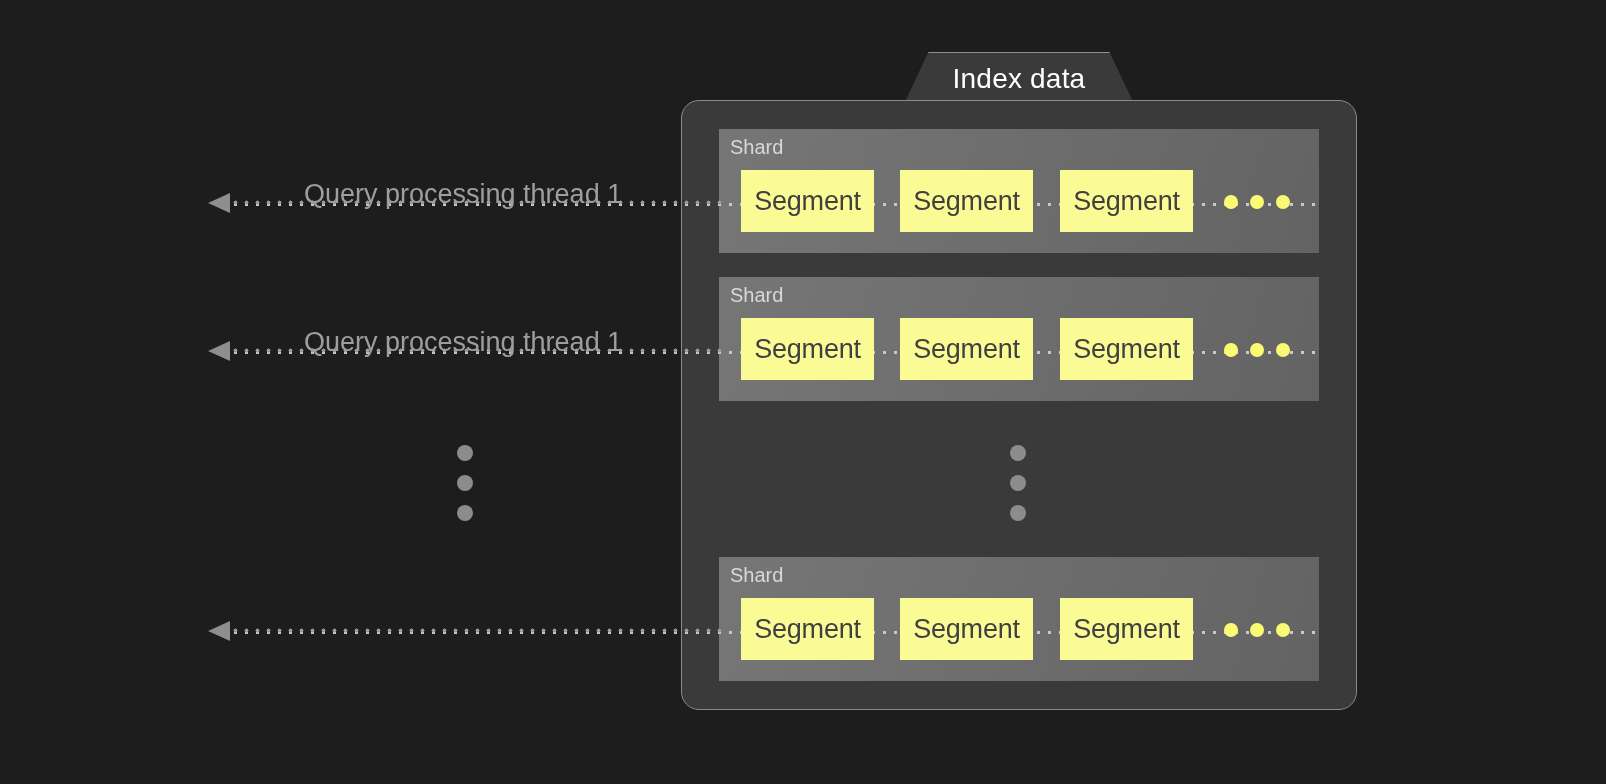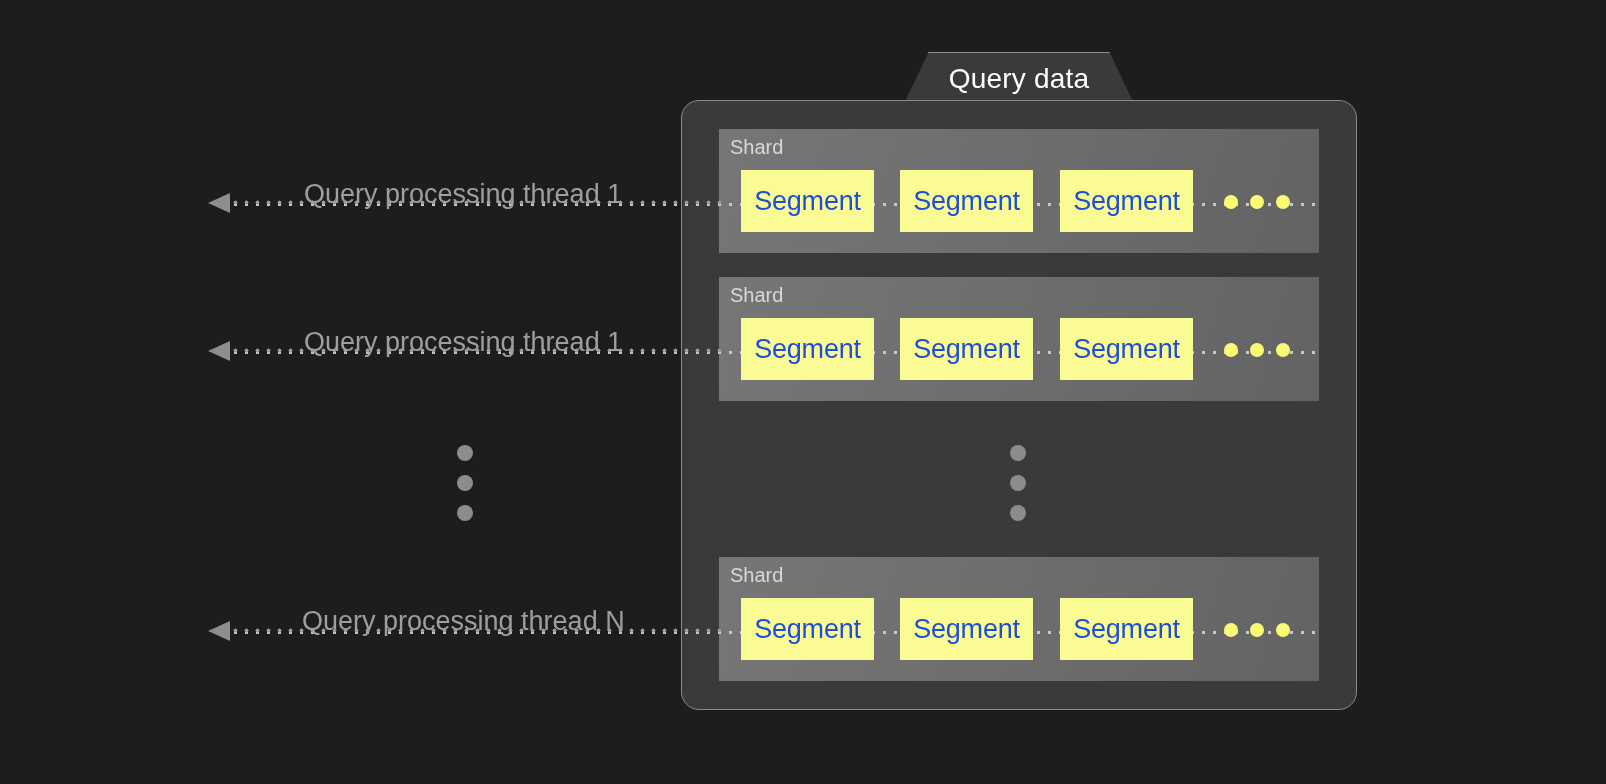--- a/index.html
+++ b/index.html
@@ -102,21 +102,21 @@
   
   .segment {
     position: absolute;
     top: 41px;
     width: 133px;
     height: 62px;
     background: #fbfb96;
     display: flex;
     align-items: center;
     justify-content: center;
-    color: #1d4ed8;
+    color: #404040;
     font-size: 27px;
     letter-spacing: -0.2px;
   }
   .seg-0 { left: 22px; }
   .seg-1 { left: 181px; }
   .seg-2 { left: 341px; }
 
   
   .ydots {
     position: absolute;
@@ -201,21 +201,21 @@
 
   .vdots-left { left: 457px; top: 445px; }
   .vdots-center { left: 1010px; top: 445px; }
 </style>
 </head>
 <body>
 
 <div id="stage">
 
   <div class="pkg-tab"></div>
-  <div class="pkg-tab-inner">Query data</div>
+  <div class="pkg-tab-inner">Index data</div>
 
   <div class="pkg-body"></div>
 
   <div class="shard shard-1">
     <div class="conn-line"></div>
     <div class="shard-label">Shard</div>
     <div class="segment seg-0">Segment</div>
     <div class="segment seg-1">Segment</div>
     <div class="segment seg-2">Segment</div>
     <div class="ydots">
@@ -271,15 +271,14 @@
     <div class="arrow-head"></div>
     <div class="arrow-line"></div>
   </div>
   <div class="arrow-row arrow-3">
     <div class="arrow-head"></div>
     <div class="arrow-line"></div>
   </div>
 
   <div class="thread-label tl-1">Query processing thread 1</div>
   <div class="thread-label tl-2">Query processing thread 1</div>
-  <div class="thread-label tl-3">Query processing thread N</div>
 
 </div>
 
 </body></html>

